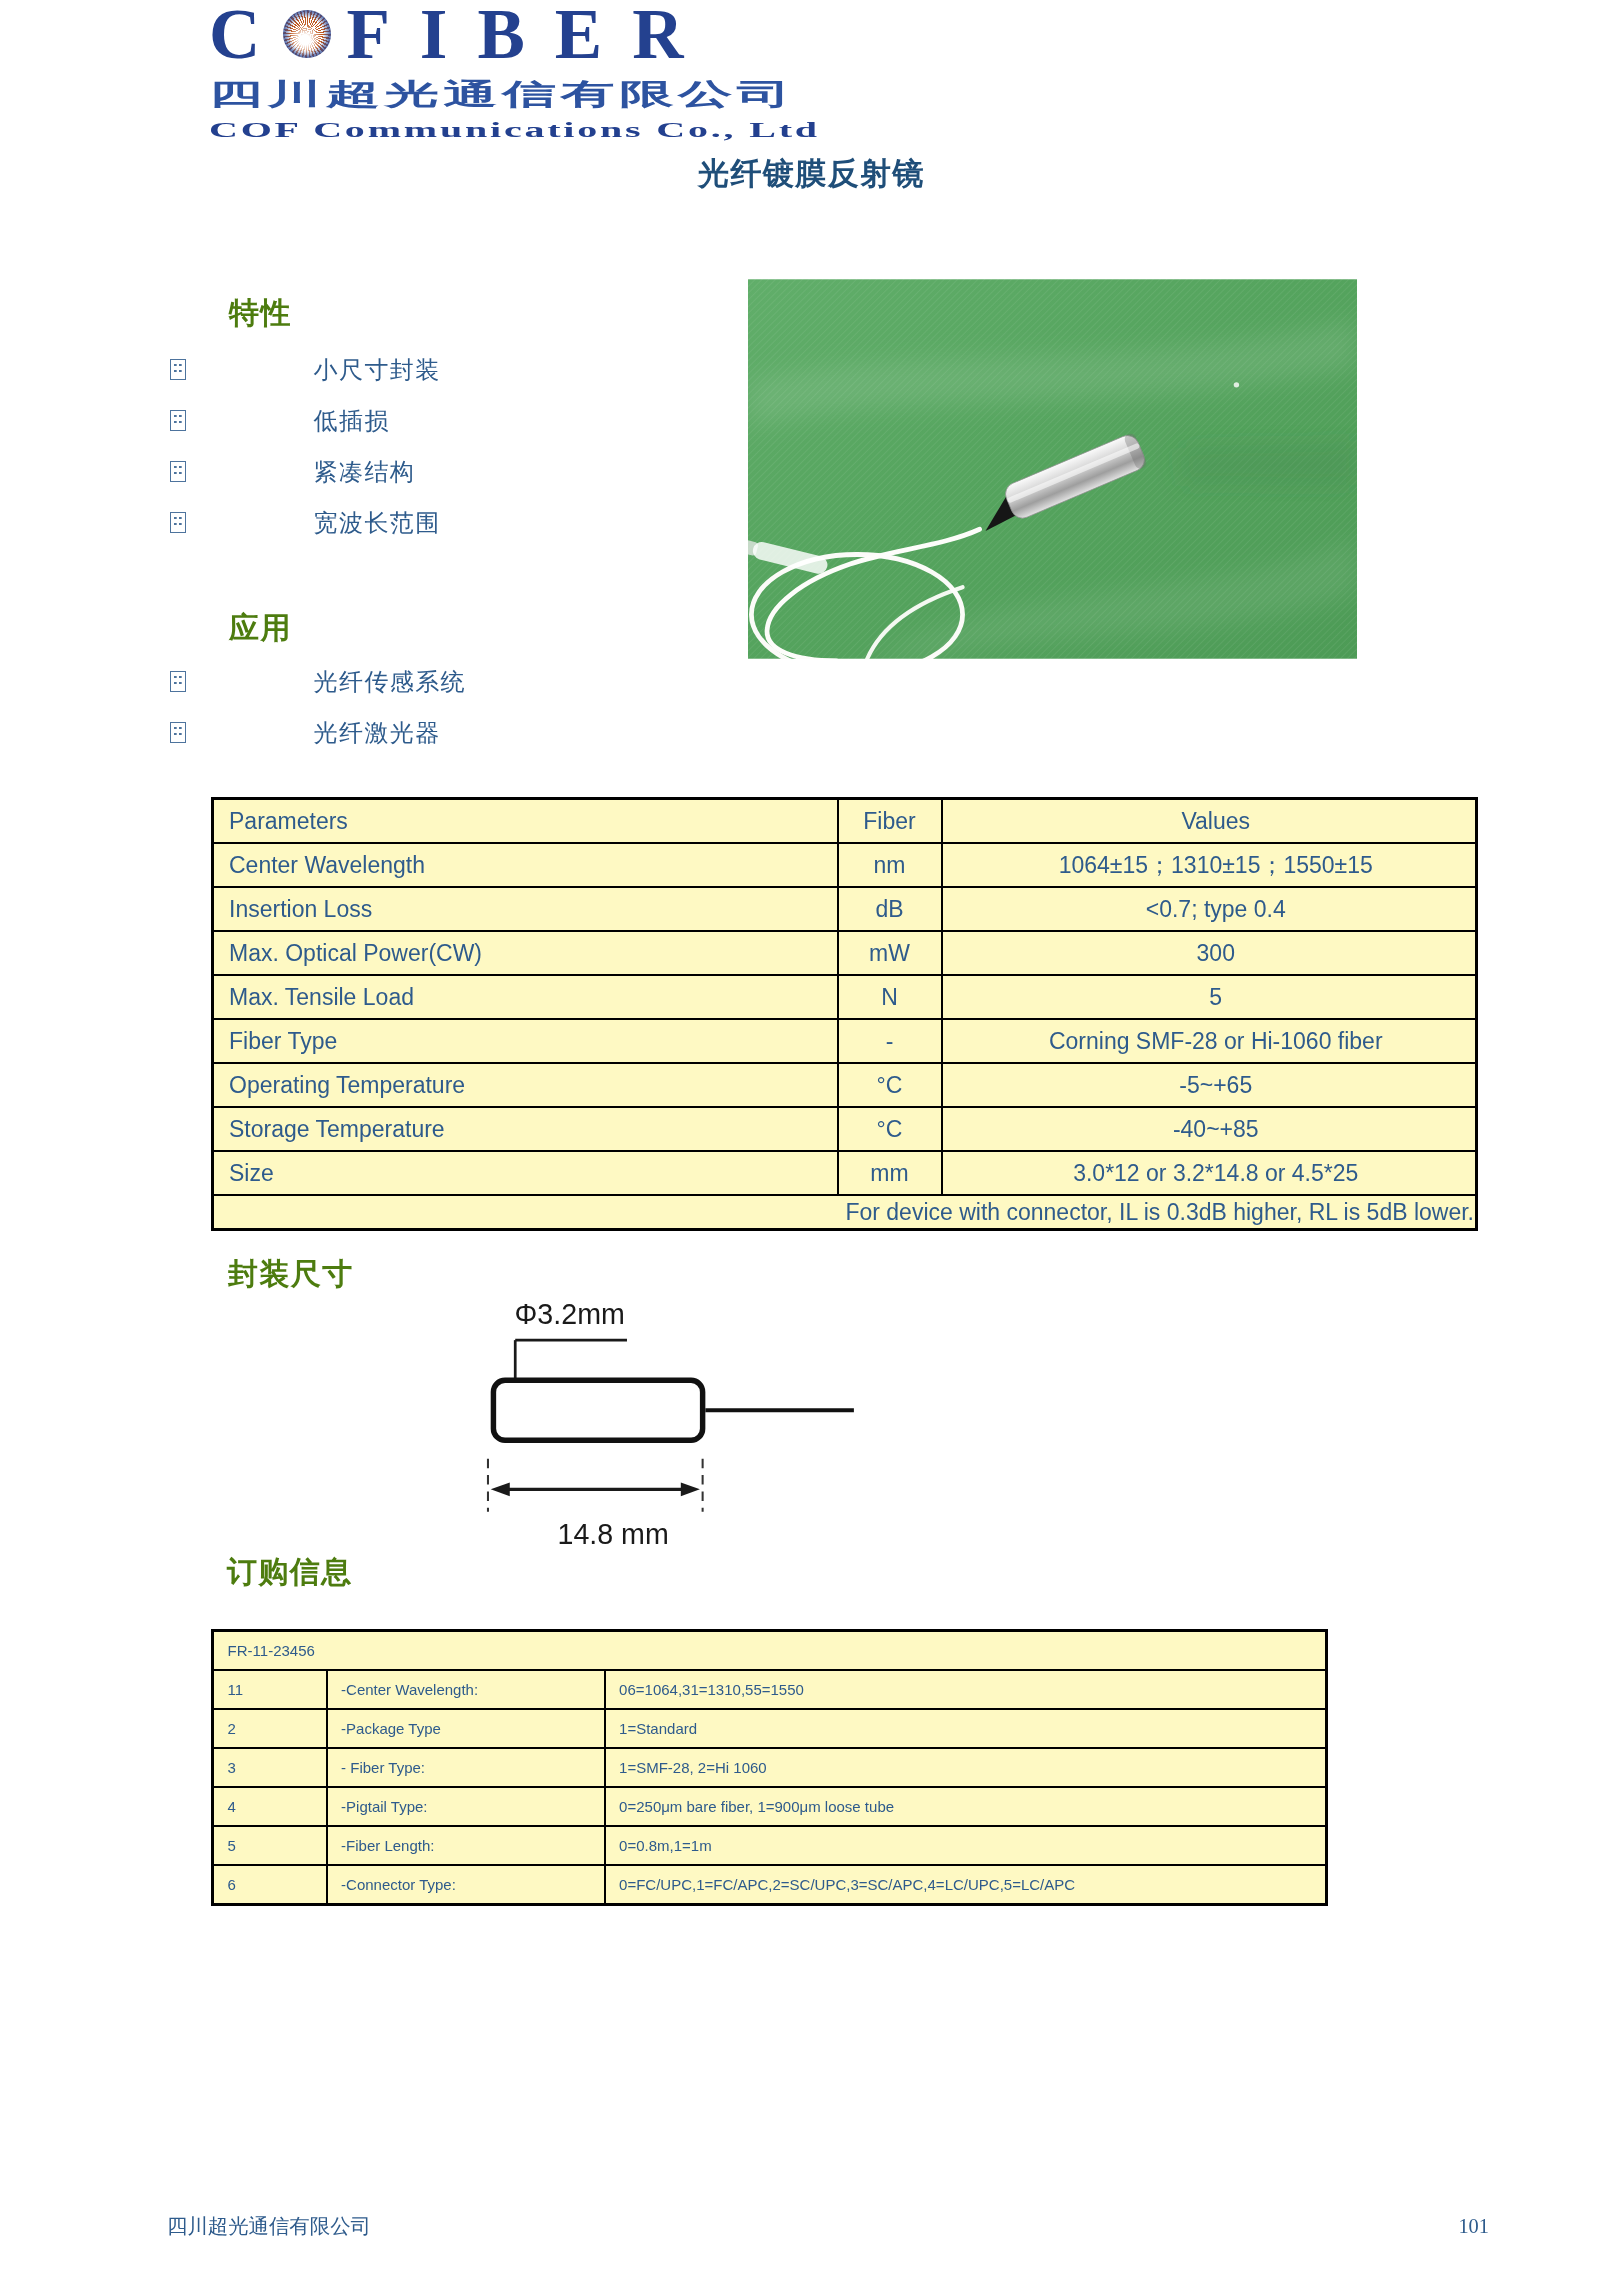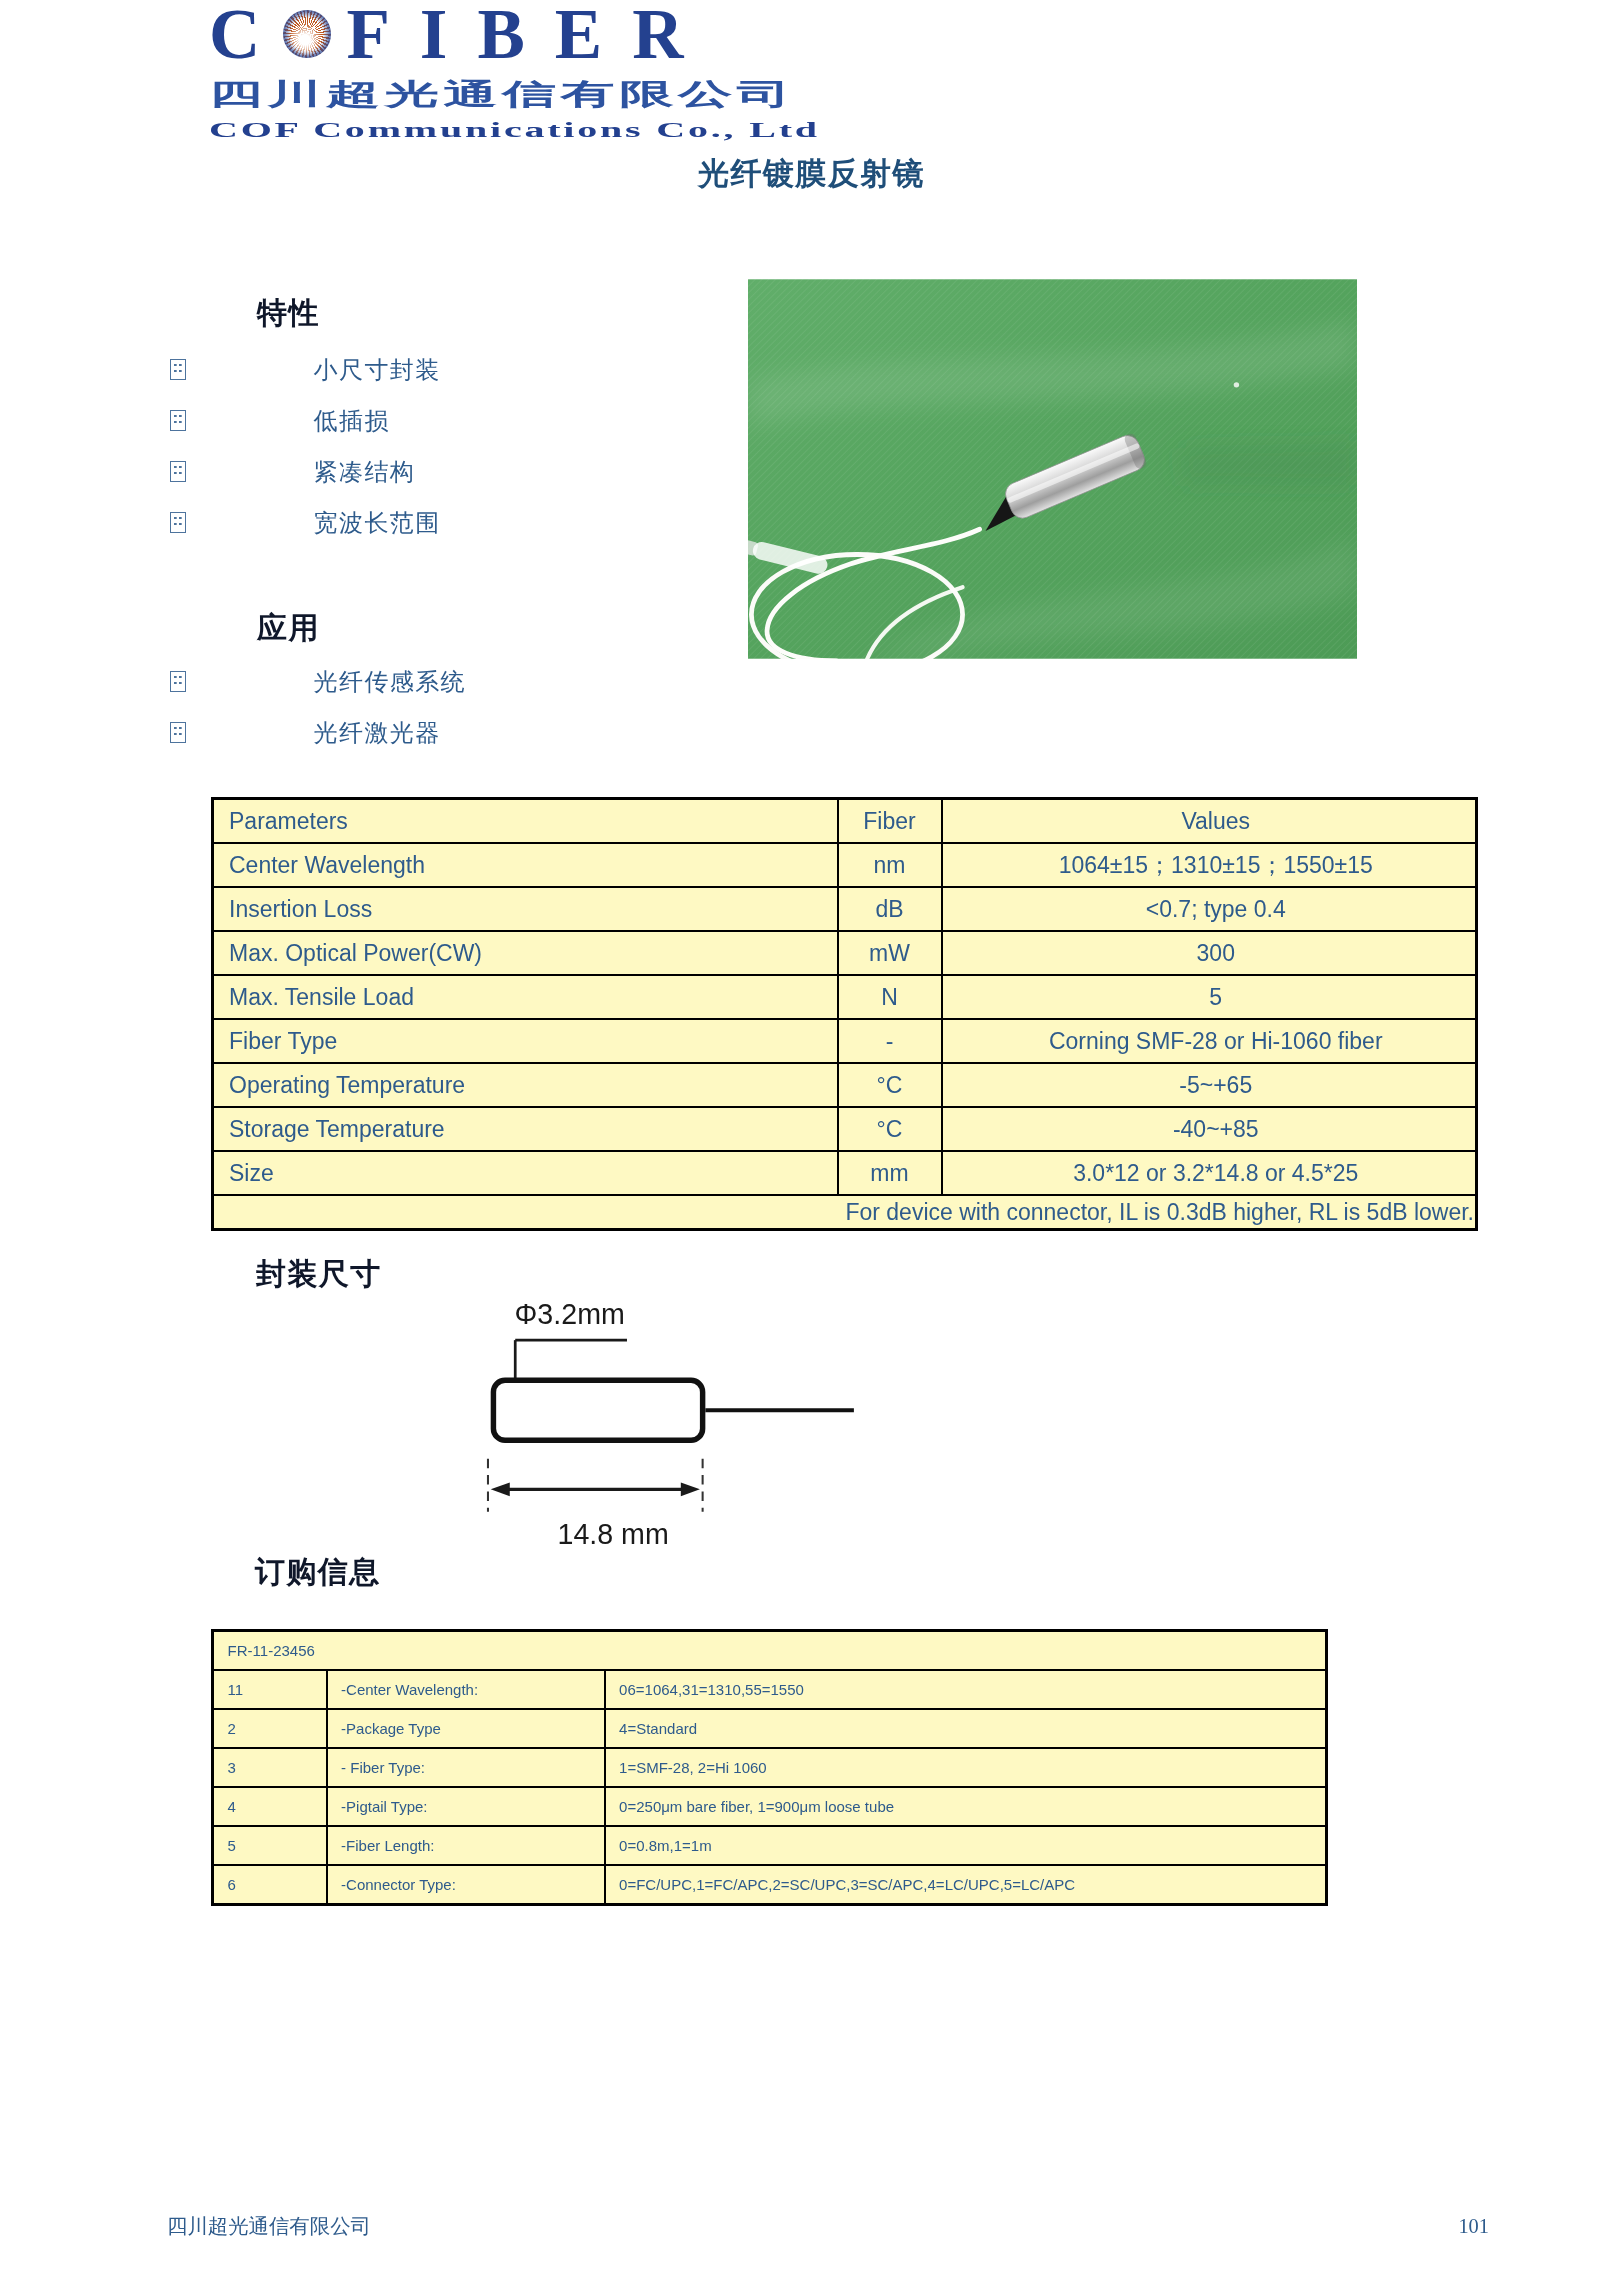--- a/index.html
+++ b/index.html
@@ -32,21 +32,21 @@
   }
   
   .doc-title{
     position:absolute;top:153px;left:0;width:100%;text-align:center;
     font-family:"Liberation Serif","DejaVu Serif",serif;
     font-size:31px;font-weight:600;color:#1f4e79;letter-spacing:1.4px;
   }
   
   .sec-heading{
     position:absolute;font-family:"Liberation Serif","DejaVu Serif",serif;
-    font-size:30px;font-weight:600;color:#0f172a;letter-spacing:1.4px;white-space:nowrap;margin-left:28px;
+    font-size:30px;font-weight:600;color:#4d7c0f;letter-spacing:1.4px;white-space:nowrap;
   }
   
   .blist{position:absolute;left:170px;}
   .bitem{display:flex;align-items:center;height:51px;gap:35px;}
   .tofu{
     width:13.6px;height:19px;border:1.4px solid #2e5b8c;flex:0 0 auto;opacity:.85;
     background:
       linear-gradient(#2e5b8c,#2e5b8c) 2.7px 4.1px/2.7px 2px no-repeat,
       linear-gradient(#2e5b8c,#2e5b8c) 7.5px 4.1px/2.7px 2px no-repeat,
       linear-gradient(#2e5b8c,#2e5b8c) 2.7px 9.5px/2.7px 2px no-repeat,
@@ -264,21 +264,21 @@
       <td colspan="3">FR-11-23456</td>
     </tr>
     <tr>
       <td>11</td>
       <td>-Center Wavelength:</td>
       <td>06=1064,31=1310,55=1550</td>
     </tr>
     <tr>
       <td>2</td>
       <td>-Package Type</td>
-      <td>4=Standard</td>
+      <td>1=Standard</td>
     </tr>
     <tr>
       <td>3</td>
       <td>- Fiber Type:</td>
       <td>1=SMF-28, 2=Hi 1060</td>
     </tr>
     <tr>
       <td>4</td>
       <td>-Pigtail Type:</td>
       <td>0=250μm bare fiber, 1=900μm loose tube</td>

